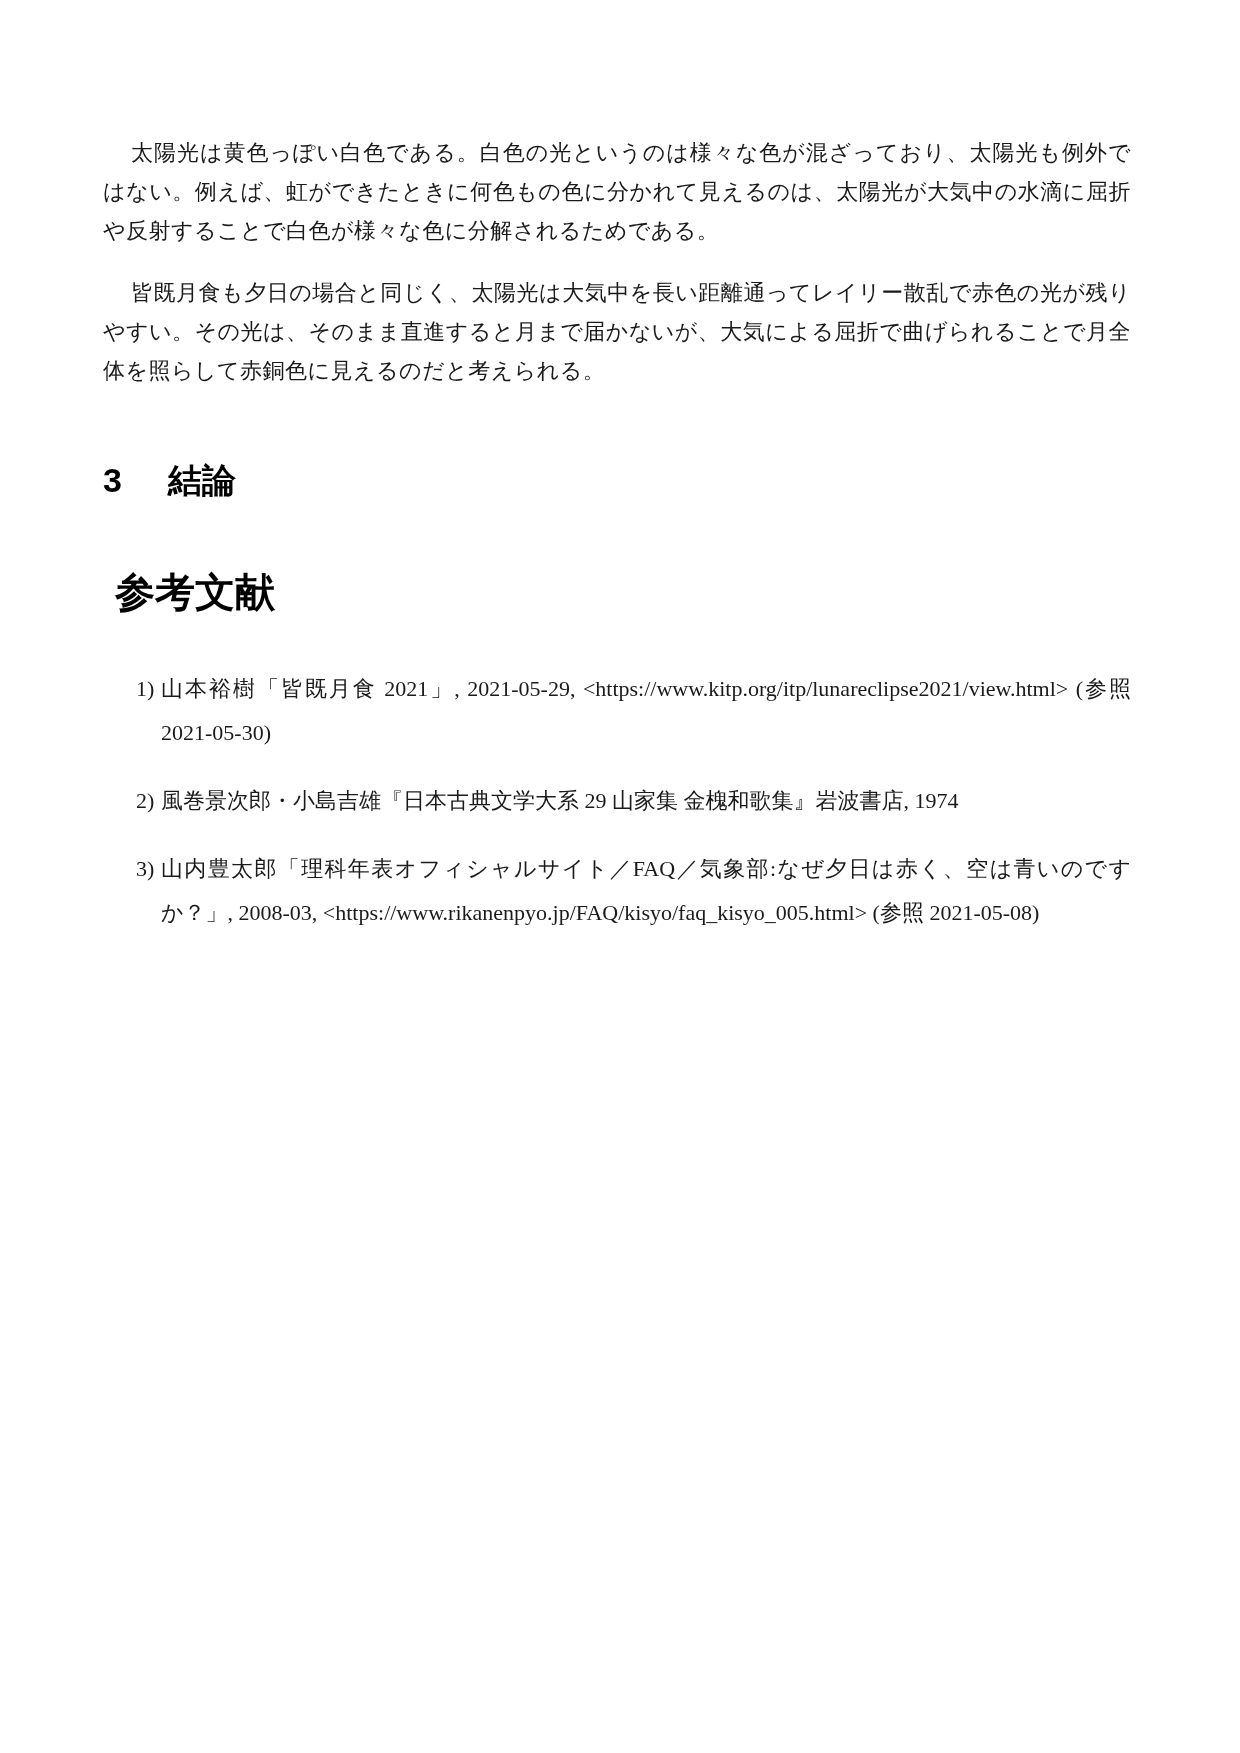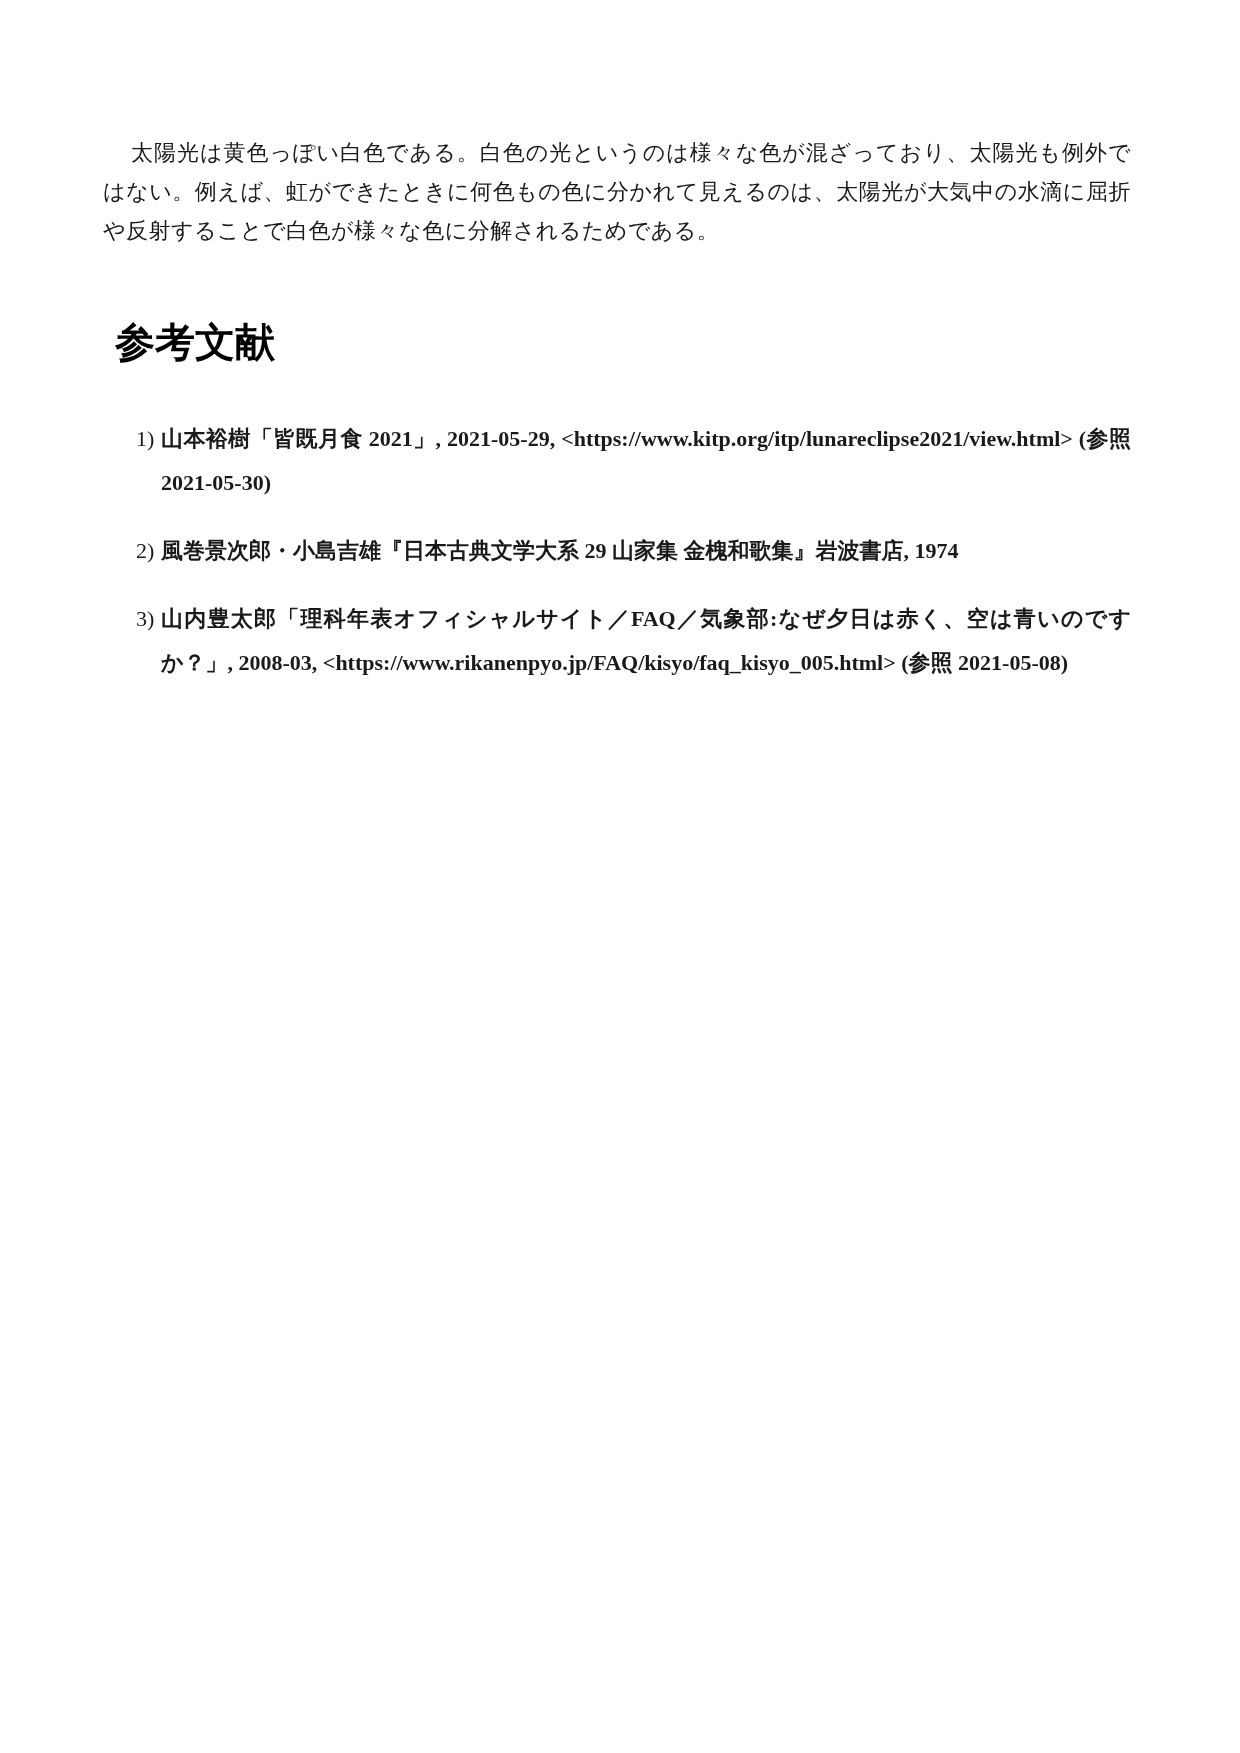--- a/index.html
+++ b/index.html
@@ -66,21 +66,20 @@
     margin: 0 0 24px 33px;
     font-size: 22px;
     line-height: 44px;
     text-align: justify;
   }
   .ref-num {
     flex: 0 0 25px;
   }
   .ref-body {
     flex: 1;
-    font-weight: bold;
   }
   .ref-url {
     white-space: nowrap;
   }
   .page-footer {
     position: absolute;
     top: 1600px;
     left: 0;
     width: 1240px;
     text-align: center;
@@ -90,21 +89,25 @@
 </style>
 </head>
 <body>
 
 <div class="page">
   <div class="content">
 
     <p class="body-par">太陽光は黄色っぽい白色である。白色の光というのは様々な色が混ざっており、太陽光も例外ではない。例えば、虹ができたときに何色もの色に分かれて見えるのは、太陽光が大気中の水滴に屈折や反射することで白色が様々な色に分解されるためである。</p>
 
 
+    <p class="body-par">皆既月食も夕日の場合と同じく、太陽光は大気中を長い距離通ってレイリー散乱で赤色の光が残りやすい。その光は、そのまま直進すると月まで届かないが、大気による屈折で曲げられることで月全体を照らして赤銅色に見えるのだと考えられる。</p>
 
+    <h2 class="section-heading">
+      <span class="section-number">3</span><span>結論</span>
+    </h2>
 
 
     <h2 class="refs-heading">参考文献</h2>
 
     <ol class="ref-list">
 
       <li class="ref-item">
         <span class="ref-num">1)</span>
         <span class="ref-body"><span>山本裕樹「皆既月食 2021」, 2021-05-29, </span><span class="ref-url">&lt;https://www.kitp.org/itp/lunareclipse2021/view.html&gt;</span><span> (参照 2021-05-30)</span></span>
       </li>

